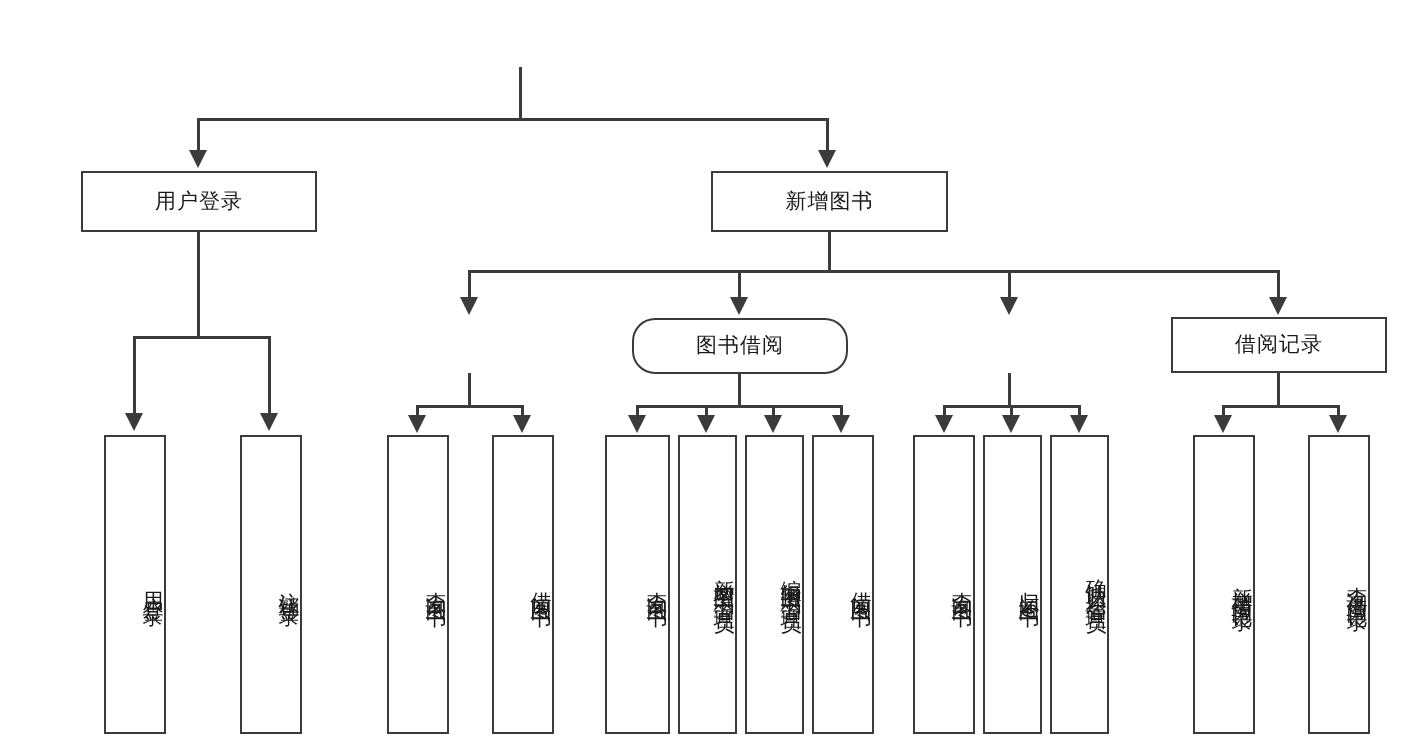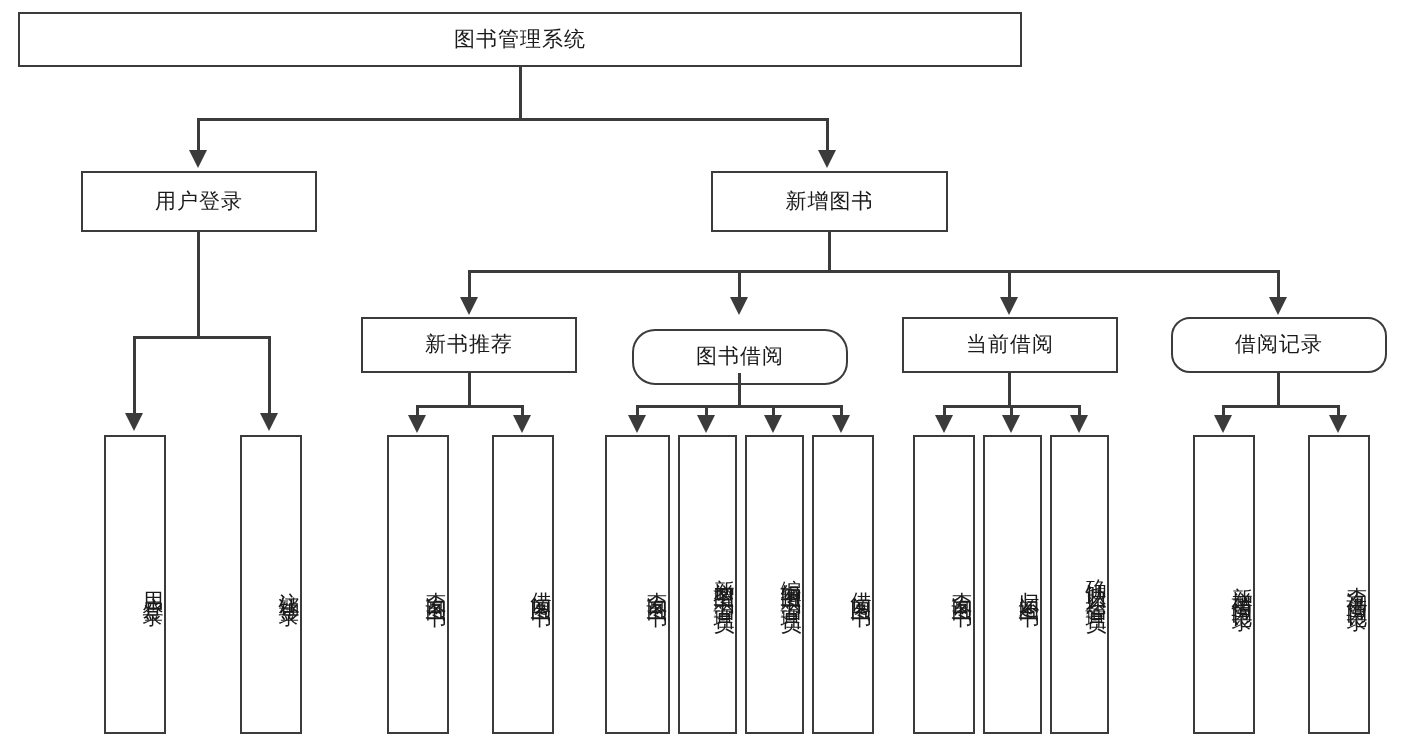--- a/index.html
+++ b/index.html
@@ -68,21 +68,20 @@
     color: #b9b9b9;
     letter-spacing: 0.5px;
     white-space: nowrap;
   }
 </style>
 </head>
 <body>
 
 <div id="canvas">
 
-  <div class="node horiz root" style="left:18px; top:12px; width:1004px; height:55px;">图书管理系统</div>
 
   <div class="conn vline" style="left:519px; top:67px; width:3px; height:51px;"></div>
 
   <div class="conn hline" style="left:197px; top:118px; width:632px; height:3px;"></div>
 
   <div class="conn vline" style="left:197px; top:118px; width:3px; height:35px;"></div>
   <div class="arrow" style="left:189px; top:150px;"></div>
   <div class="conn vline" style="left:826px; top:118px; width:3px; height:35px;"></div>
   <div class="arrow" style="left:818px; top:150px;"></div>
 
@@ -104,24 +103,22 @@
 
   <div class="conn vline" style="left:468px; top:270px; width:3px; height:30px;"></div>
   <div class="arrow" style="left:460px; top:297px;"></div>
   <div class="conn vline" style="left:738px; top:270px; width:3px; height:30px;"></div>
   <div class="arrow" style="left:730px; top:297px;"></div>
   <div class="conn vline" style="left:1008px; top:270px; width:3px; height:30px;"></div>
   <div class="arrow" style="left:1000px; top:297px;"></div>
   <div class="conn vline" style="left:1277px; top:270px; width:3px; height:30px;"></div>
   <div class="arrow" style="left:1269px; top:297px;"></div>
 
-  <div class="node horiz" style="left:361px; top:317px; width:216px; height:56px;">新书推荐</div>
-  <div class="node horiz" style="left:632px; top:329px; width:216px; height:56px;border-radius:23px;">图书借阅</div>
-  <div class="node horiz" style="left:902px; top:317px; width:216px; height:56px;">当前借阅</div>
-  <div class="node horiz" style="left:1171px; top:317px; width:216px; height:56px;border-radius:19px;">借阅记录</div>
+  <div class="node horiz" style="left:632px; top:318px; width:216px; height:56px;border-radius:23px;">图书借阅</div>
+  <div class="node horiz" style="left:1171px; top:317px; width:216px; height:56px;">借阅记录</div>
 
   <div class="conn vline" style="left:468px; top:373px; width:3px; height:34px;"></div>
   <div class="conn hline" style="left:416px; top:405px; width:108px; height:3px;"></div>
   <div class="conn vline" style="left:416px; top:405px; width:3px; height:14px;"></div>
   <div class="arrow" style="left:408px; top:415px;"></div>
   <div class="conn vline" style="left:521px; top:405px; width:3px; height:14px;"></div>
   <div class="arrow" style="left:513px; top:415px;"></div>
 
   <div class="node vert" style="left:387px; top:435px; width:62px; height:299px;">查询图书</div>
   <div class="node vert" style="left:492px; top:435px; width:62px; height:299px;">借阅图书</div>

